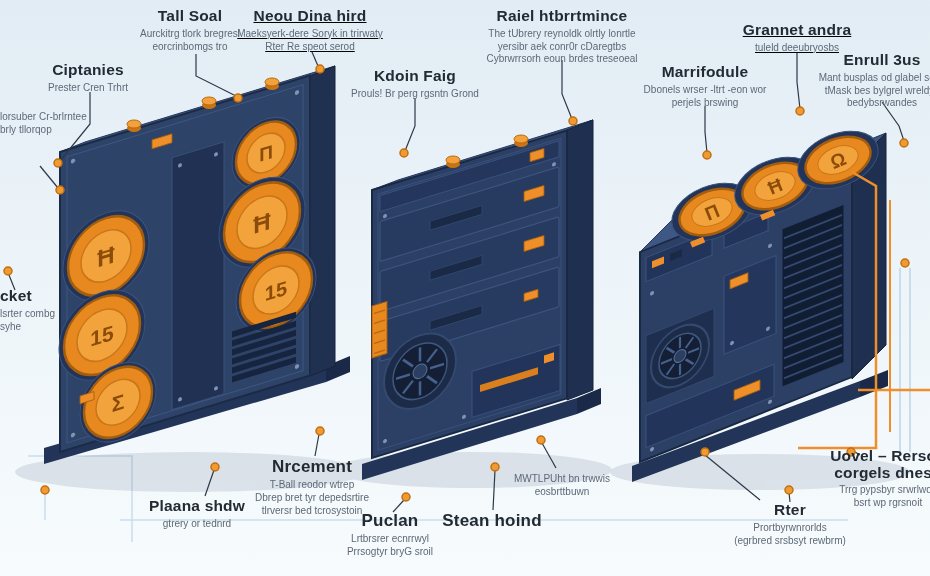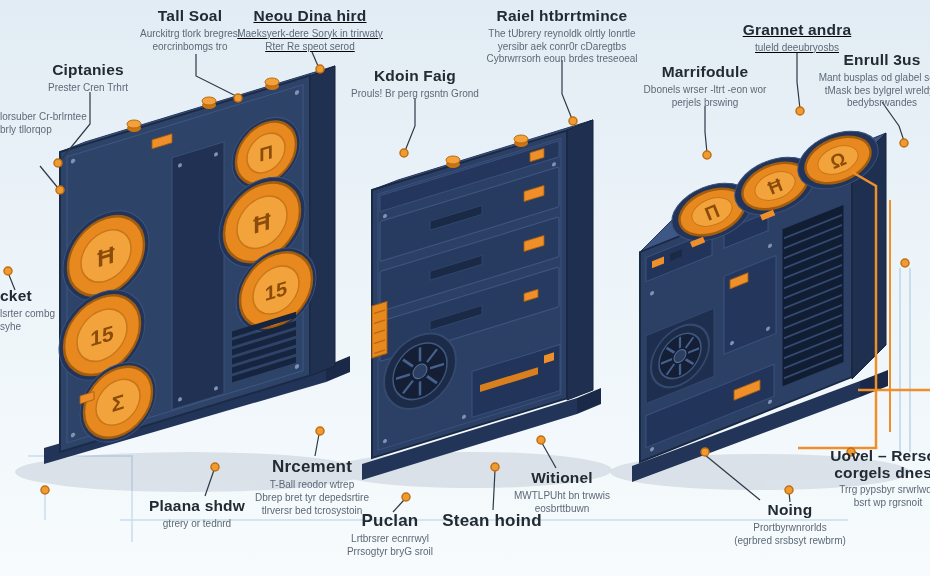--- a/index.html
+++ b/index.html
@@ -408,26 +408,25 @@
 </div>
 <div class="callout" style="left:390px;top:512px;width:160px;">
   <div class="t lg">Puclan</div>
   <div class="s">Lrtbrsrer ecnrrwyl
 Prrsogtyr bryG sroil</div>
 </div>
 <div class="callout" style="left:492px;top:512px;width:200px;">
   <div class="t lg">Stean hoind</div>
 </div>
 <div class="callout" style="left:562px;top:470px;width:160px;">
-  <div class="t">Witionel</div>
   <div class="s">MWTLPUht bn trwwis
 eosbrttbuwn</div>
 </div>
 <div class="callout" style="left:790px;top:502px;width:190px;">
-  <div class="t">Noing</div>
+  <div class="t">Rter</div>
   <div class="s">Prortbyrwnrorlds
 (egrbred srsbsyt rewbrm)</div>
 </div>
 <div class="callout" style="left:888px;top:448px;width:130px;">
   <div class="t">Uovel – Rerson
 corgels dnesu</div>
   <div class="s">Trrg pypsbyr srwrlwdy
 bsrt wp rgrsnoit</div>
 </div>
 

